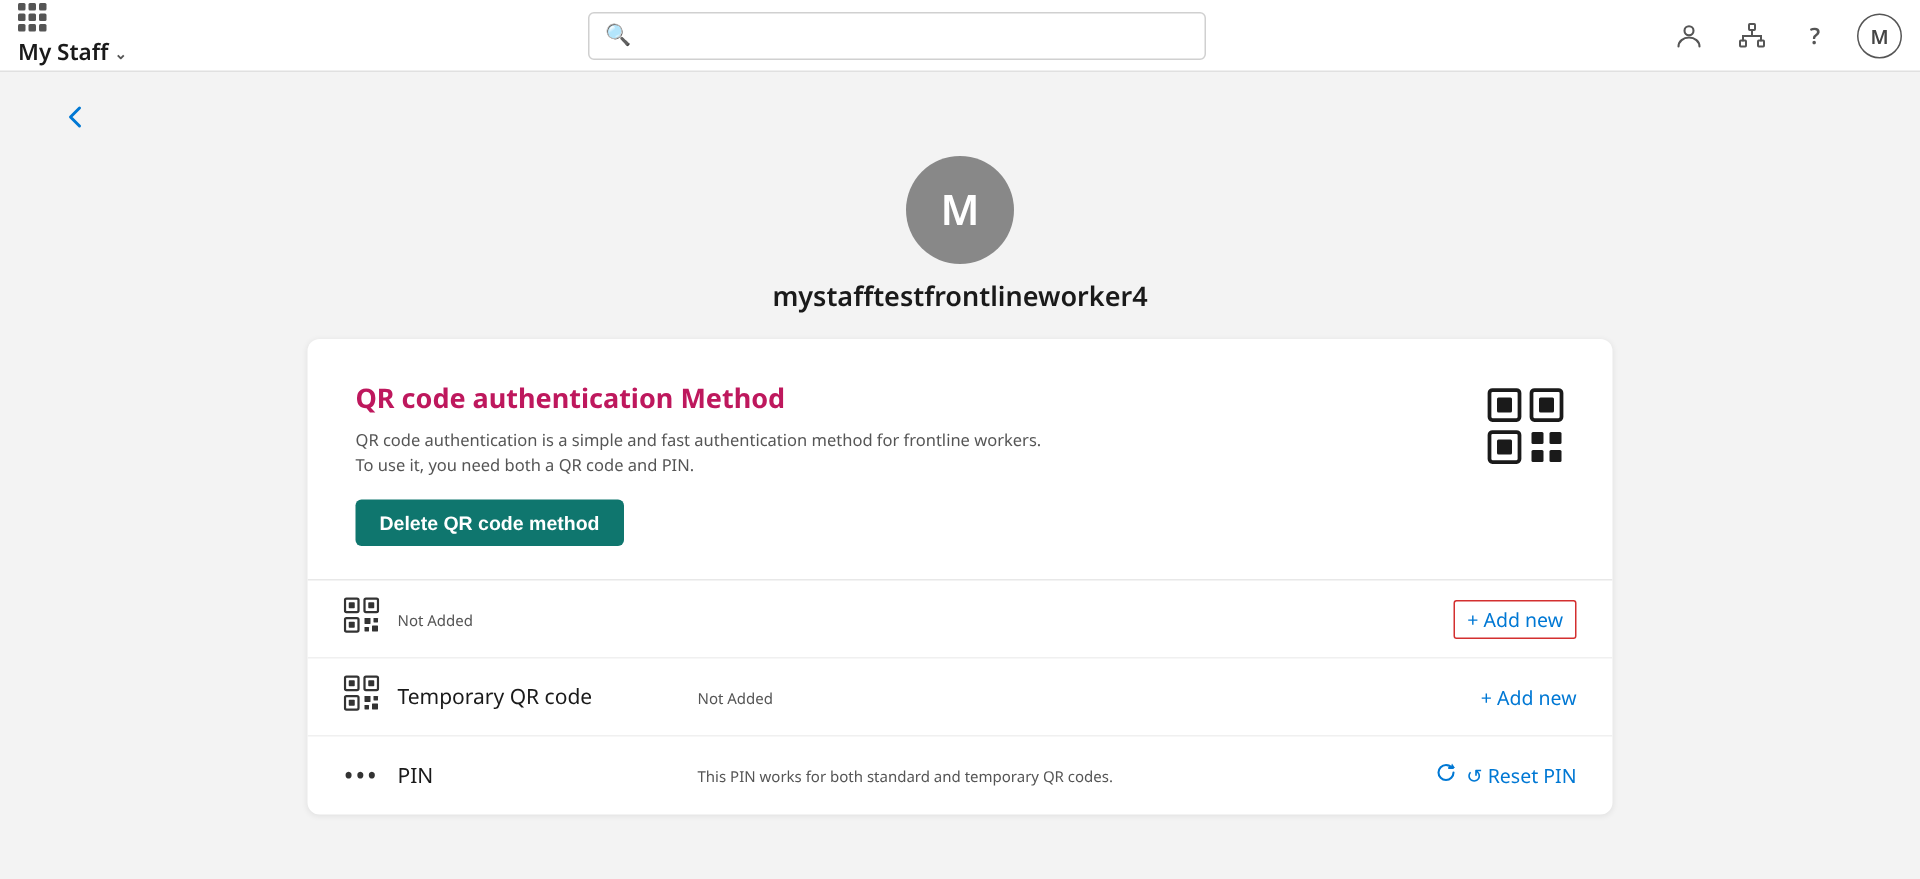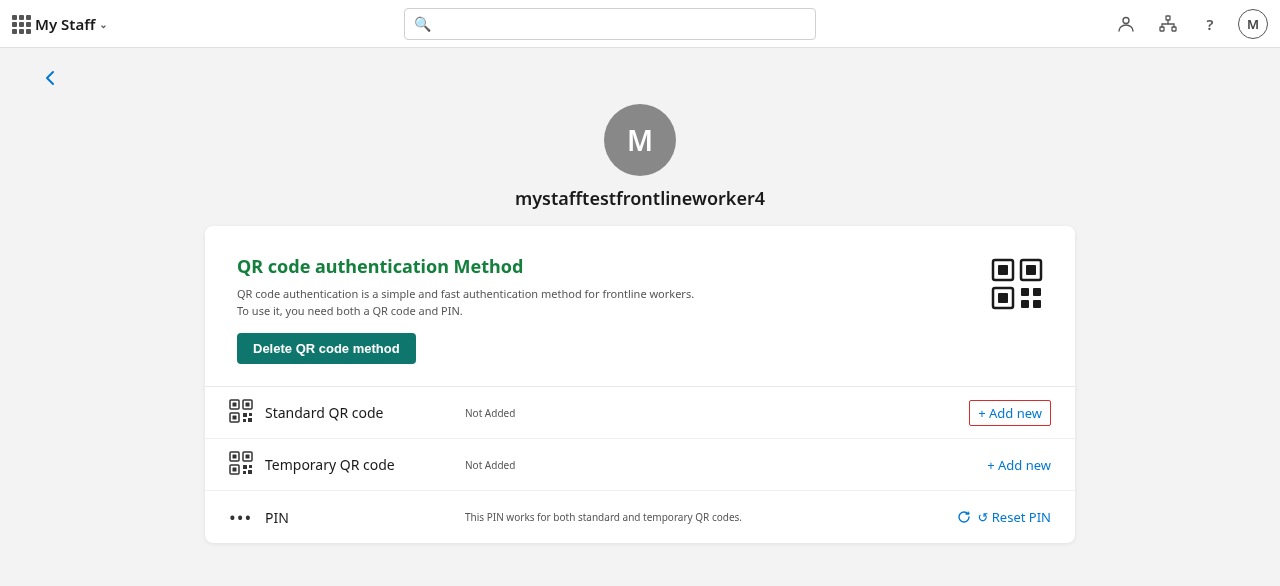--- a/index.html
+++ b/index.html
@@ -16,22 +16,23 @@
       background: #fff;
       height: 48px;
       display: flex;
       align-items: center;
       padding: 0 12px;
       border-bottom: 1px solid #e0e0e0;
       gap: 10px;
     }
     .topnav-left {
       display: flex;
-      align-items: flex-end;
+      align-items: flex-start;
       gap: 4px;
+      flex-direction: column;
     }
     .grid-icon {
       display: grid;
       grid-template-columns: repeat(3, 5px);
       grid-template-rows: repeat(3, 5px);
       gap: 2px;
       cursor: pointer;
     }
     .grid-dot {
       width: 5px;
@@ -165,21 +166,21 @@
     .card-header {
       display: flex;
       align-items: flex-start;
       justify-content: space-between;
       padding: 28px 32px 22px;
     }
     .card-header-text { flex: 1; }
     .card-title {
       font-size: 18px;
       font-weight: 700;
-      color: #15803d;
+      color: #be185d;
       margin-bottom: 8px;
     }
     .card-desc {
       font-size: 11px;
       color: #555;
       line-height: 1.5;
       max-width: 500px;
     }
     
     .qr-icon-wrap {
@@ -240,21 +241,21 @@
       text-decoration: none;
     }
     .add-new-highlighted {
       border: 1.5px solid #d32f2f;
       padding: 3px 8px;
       border-radius: 2px;
     }
     .reset-link {
       color: #0078d4;
       display: flex;
-      align-items: center;
+      align-items: flex-start;
       gap: 4px;
       text-decoration: none;
       cursor: pointer;
     }
 
     
     .qr-svg {
       width: 52px;
       height: 52px;
     }
@@ -375,23 +376,20 @@
             <rect x="14" y="1" width="9" height="9" rx="1" stroke="#333" stroke-width="1.5" fill="none"></rect>
             <rect x="16.5" y="3.5" width="4" height="4" rx="0.5" fill="#333"></rect>
             <rect x="1" y="14" width="9" height="9" rx="1" stroke="#333" stroke-width="1.5" fill="none"></rect>
             <rect x="3.5" y="16.5" width="4" height="4" rx="0.5" fill="#333"></rect>
             <rect x="14" y="14" width="4" height="4" rx="0.3" fill="#333"></rect>
             <rect x="20" y="14" width="3" height="3" rx="0.3" fill="#333"></rect>
             <rect x="14" y="20" width="3" height="3" rx="0.3" fill="#333"></rect>
             <rect x="19" y="19" width="4" height="4" rx="0.3" fill="#333"></rect>
           </svg>
         </div>
-        <div class="row-label">
-          <span>Standard QR code</span>
-        </div>
         <div class="row-status">
           <span>Not Added</span>
         </div>
         <div class="row-action">
           <span class="add-new-link add-new-highlighted">
             <span>+ Add new</span>
           </span>
         </div>
       </div>
 

